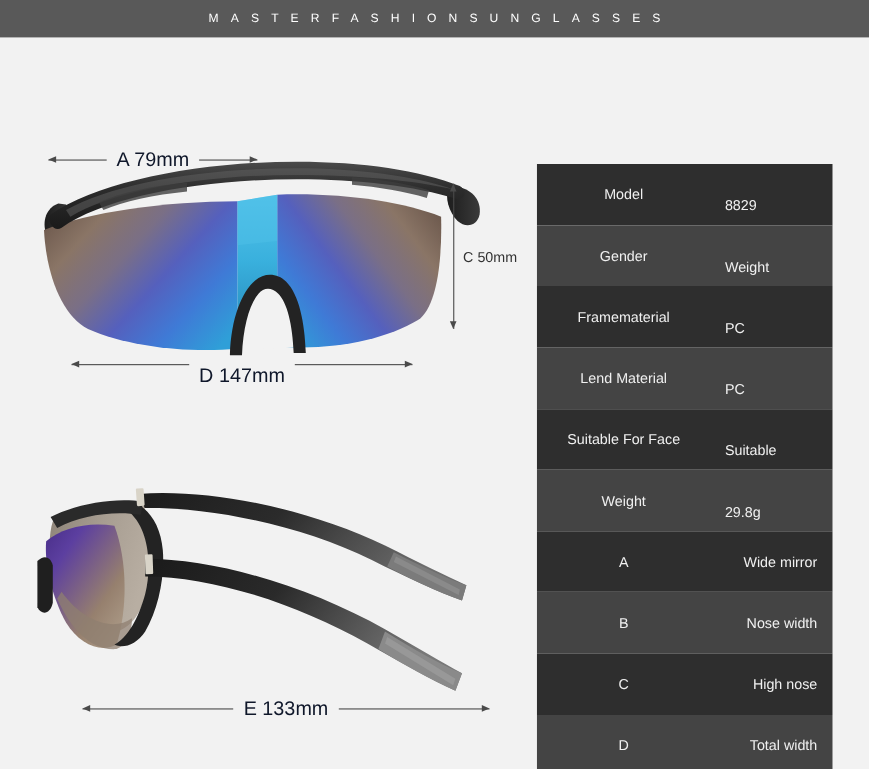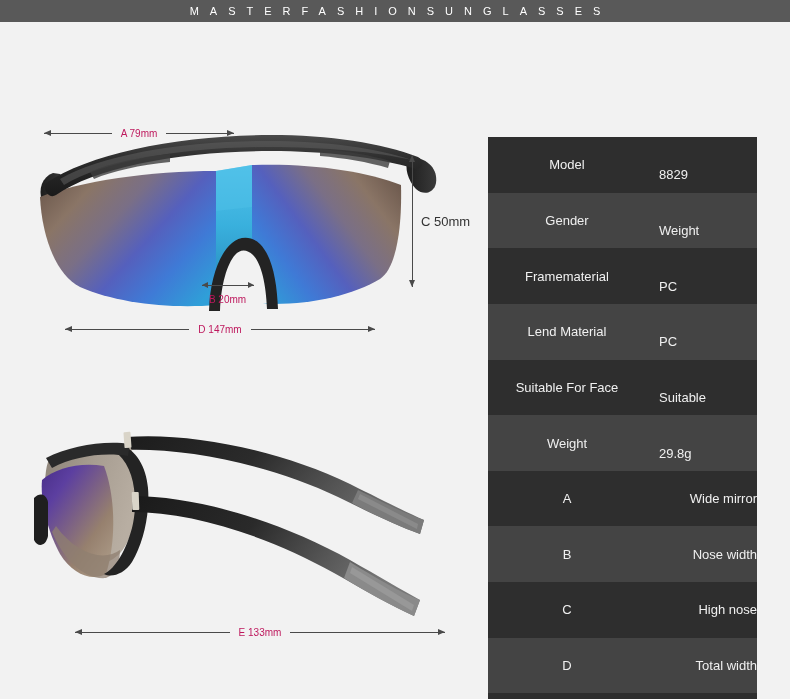--- a/index.html
+++ b/index.html
@@ -10,21 +10,21 @@
     height: 699px;
     background: #f2f2f2;
     font-family: "Liberation Sans", sans-serif;
     overflow: hidden;
     position: relative;
   }
 
   
   .brand-bar {
     width: 790px;
-    height: 22px;
+    height: 34px;
     background: #595959;
     display: flex;
     align-items: center;
     justify-content: center;
   }
   .brand-bar-text {
     color: #ffffff;
     font-size: 11px;
     letter-spacing: 11px;
     text-indent: 11px;
@@ -76,21 +76,21 @@
     flex-direction: column;
     align-items: center;
   }
   .dim-d {
     position: absolute;
     left: 45px;
     top: 222px;
     width: 310px;
     height: 20px;
     display: flex;
-    align-items: center;
+    align-items: flex-start;
   }
   
   .dim-c {
     position: absolute;
     left: 378px;
     top: 58px;
     width: 90px;
     height: 132px;
     display: flex;
     align-items: center;
@@ -109,22 +109,22 @@
   }
 
   
   .m-line {
     flex: 1;
     height: 1px;
     background: #4a4a4a;
     position: relative;
   }
   .m-label {
-    font-size: 10px;
-    color: #be185d;
+    font-size: 18px;
+    color: #0f172a;
     padding: 0 9px;
     white-space: nowrap;
   }
   .arrow-l::before,
   .arrow-r::after {
     content: "";
     position: absolute;
     top: -3px;
     width: 0; height: 0;
     border-top: 3.5px solid transparent;
@@ -204,21 +204,21 @@
     color: #f0f0f0;
     font-size: 13px;
     padding: 0 4px;
   }
   .spec-val {
     flex: 1;
     color: #f0f0f0;
     font-size: 13px;
   }
   .spec-val.left  { text-align: left;  padding-left: 13px; margin-top: 20px; }
-  .spec-val.right { text-align: right; }
+  .spec-val.right { text-align: right; padding-right: 14px; }
 </style>
 </head>
 <body>
 
 <div class="brand-bar">
   <div class="brand-bar-text">MASTERFASHIONSUNGLASSES</div>
 </div>
 
 <div class="page">
 
@@ -294,24 +294,20 @@
         <path d="M300 52 C 326 54, 350 58, 370 64 L 368 71
                  C 348 65, 324 61, 300 59 Z" fill="#3d3d3d" opacity="0.8"></path>
       </svg>
 
       <div class="dim-a">
         <div class="m-line arrow-l"></div>
         <div class="m-label">A 79mm</div>
         <div class="m-line arrow-r"></div>
       </div>
 
-      <div class="dim-b-wrap">
-        <div class="b-arrow"></div>
-        <div class="m-label">B 20mm</div>
-      </div>
 
       <div class="dim-d">
         <div class="m-line arrow-l"></div>
         <div class="m-label">D 147mm</div>
         <div class="m-line arrow-r"></div>
       </div>
 
       <div class="dim-c">
         <div class="dim-c-line">
           <div class="vline"></div>

